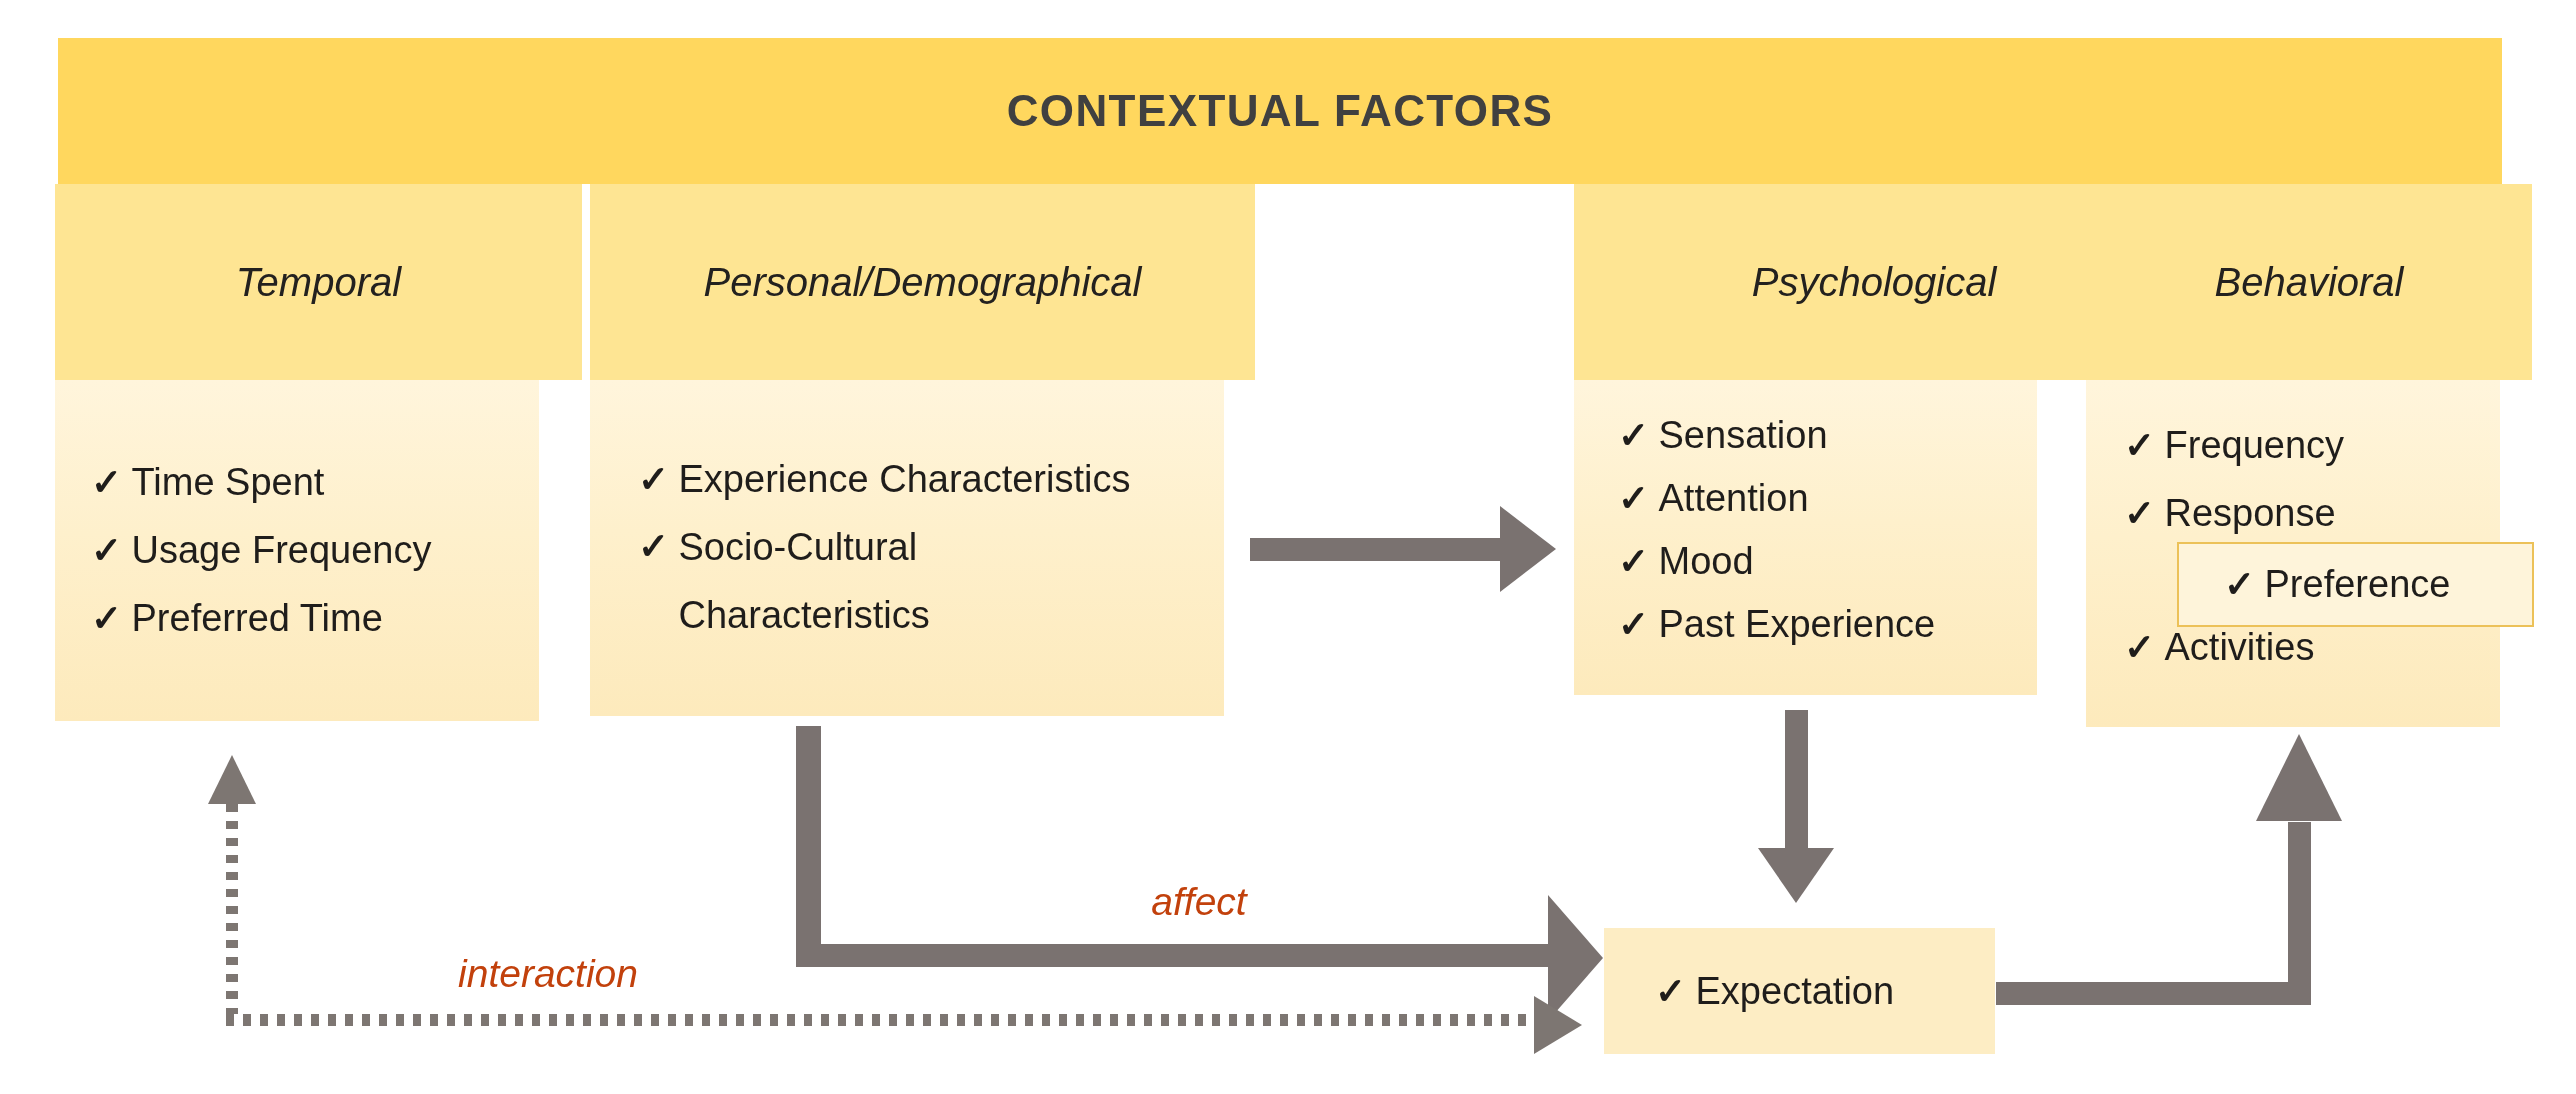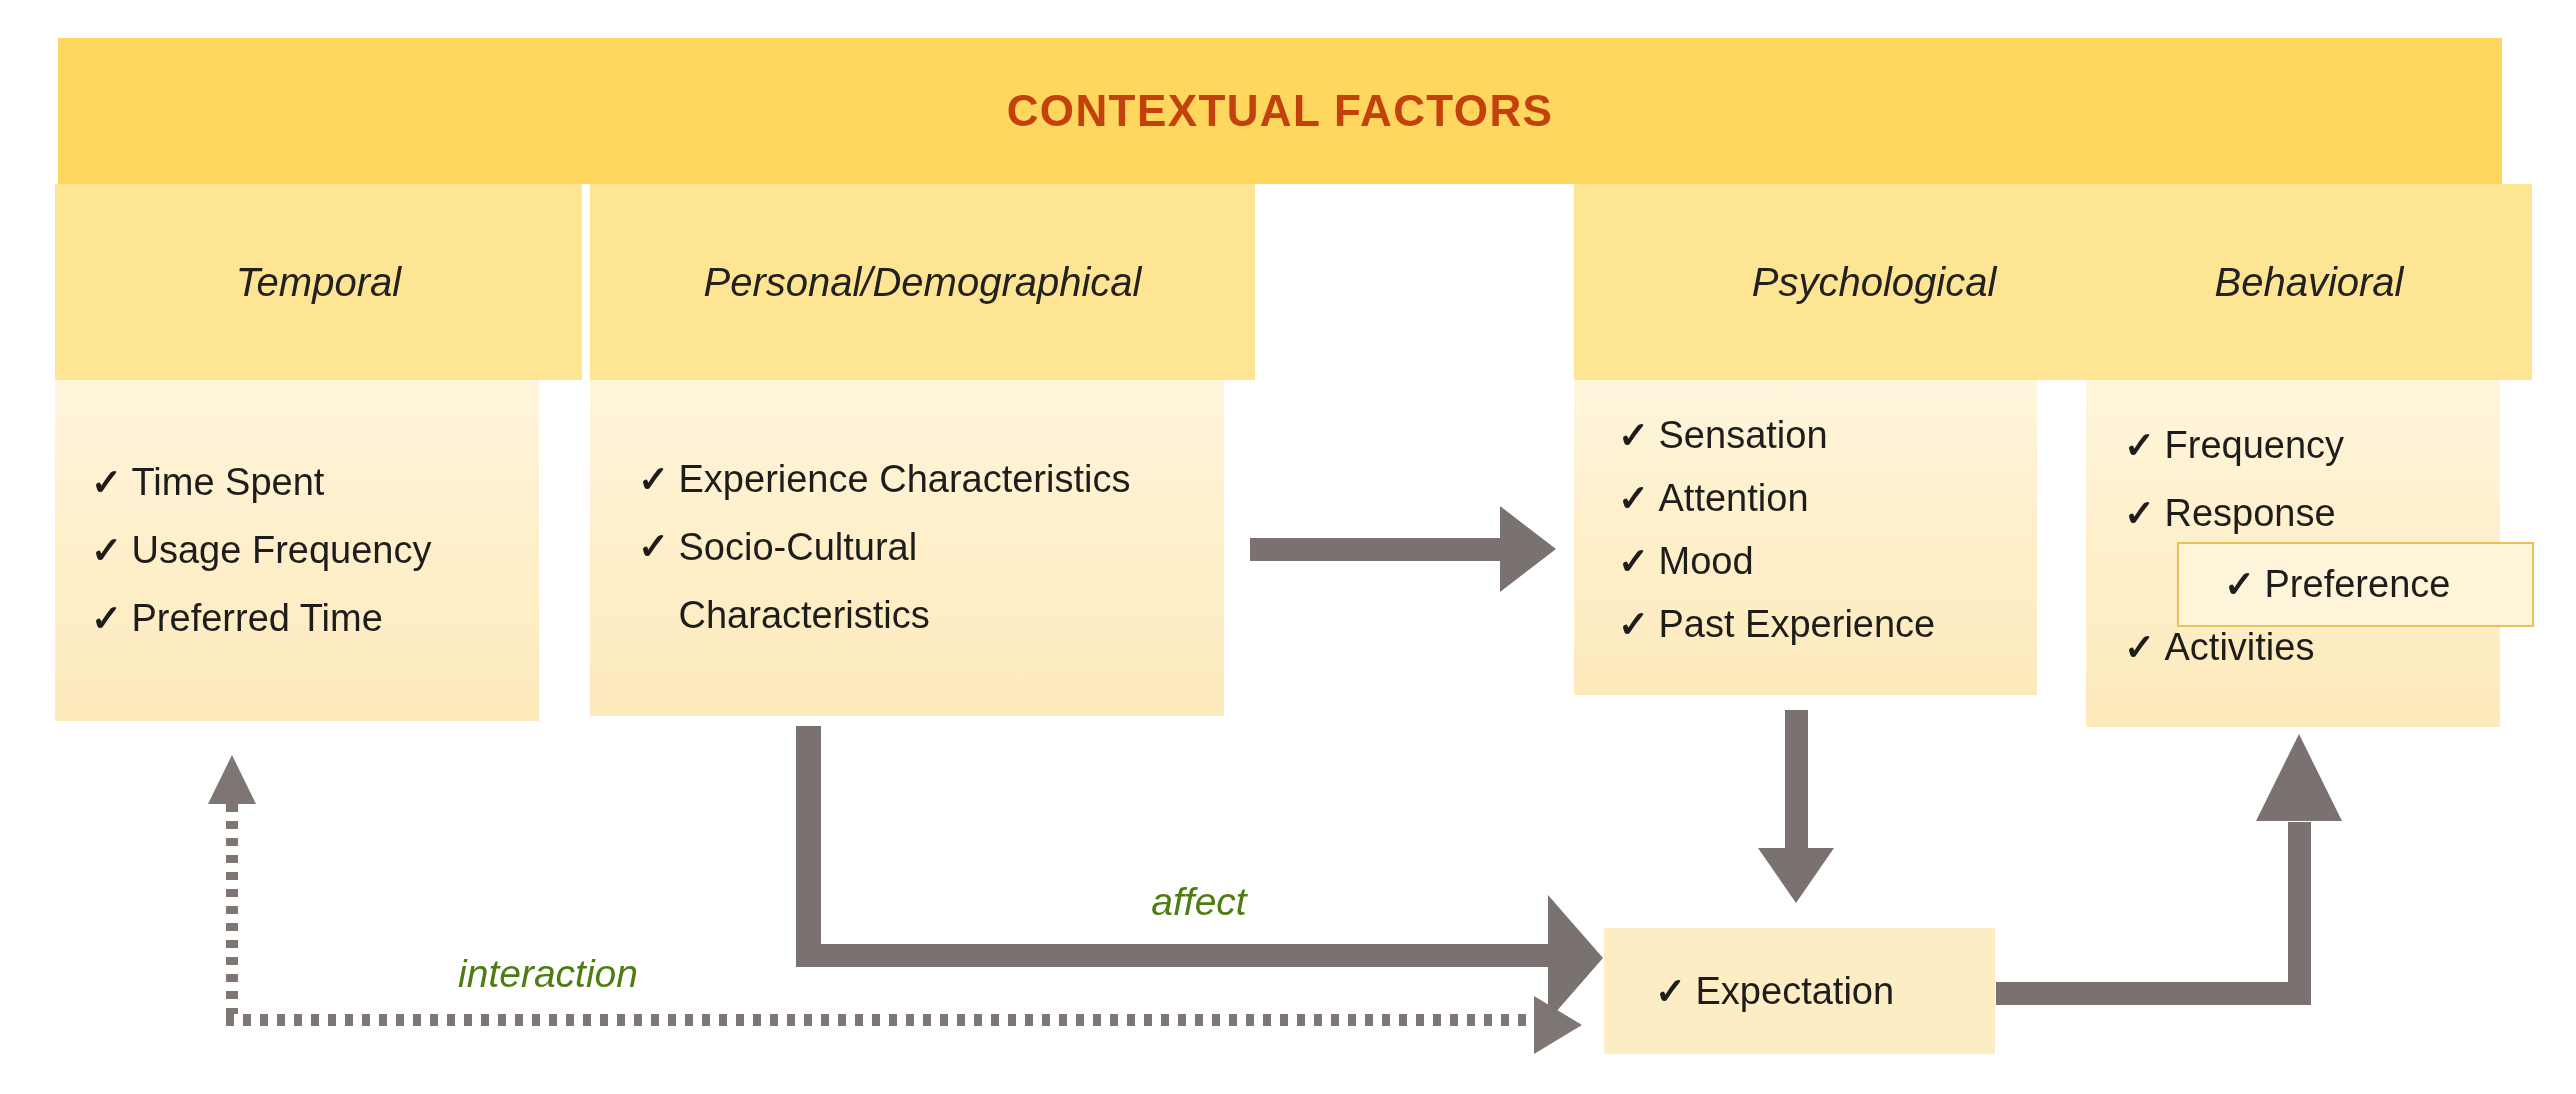--- a/index.html
+++ b/index.html
@@ -2,21 +2,21 @@
 <html style="font-size:11px"><head>
 <meta charset="utf-8">
 <style>
   html,body{margin:0;padding:0;background:#ffffff;}
   #stage{position:relative;width:2576px;height:1094px;background:#ffffff;overflow:hidden;
          font-family:"Liberation Sans",sans-serif;color:#1f1d1b;}
   .abs{position:absolute;}
   
   #title-bar{left:58px;top:38px;width:2444px;height:146px;background:#ffd75e;
              display:flex;align-items:center;justify-content:center;}
-  #title-bar .t{font-size:44px;font-weight:700;letter-spacing:1.4px;color:#c2410c;}
+  #title-bar .t{font-size:44px;font-weight:700;letter-spacing:1.4px;color:#404040;}
   
   .hdr{background:#fee593;display:flex;align-items:center;justify-content:center;top:184px;height:196px;}
   .hdr .h{font-style:italic;font-size:40px;color:#23211f;}
   #hdr-temporal{left:55px;width:527px;}
   #hdr-personal{left:590px;width:665px;}
   #hdr-psych{left:1574px;width:600px;}
   #hdr-behavioral{left:2086px;width:446px;}
   
   .body-box{top:380px;background:linear-gradient(180deg,#fff5dc 0%,#fef0cc 45%,#fdeabc 100%);}
   #body-temporal{left:55px;width:484px;height:341px;padding:68px 0 0 36px;box-sizing:border-box;}
@@ -57,21 +57,21 @@
   
   #dot-vert{left:226px;top:804px;width:12.3px;height:210px;
             background:repeating-linear-gradient(180deg,#7d7672 0 8.2px,transparent 8.2px 17px);}
   #dot-horiz{left:226px;top:1014px;width:1311px;height:12.3px;
              background:repeating-linear-gradient(90deg,#7d7672 0 8.2px,transparent 8.2px 17px);}
   #dot-up-head{left:208px;top:755px;width:0;height:0;border-bottom:49px solid #7d7672;
                border-left:24px solid transparent;border-right:24px solid transparent;}
   #dot-right-head{left:1534px;top:996px;width:0;height:0;border-left:48px solid #7d7672;
                   border-top:29px solid transparent;border-bottom:29px solid transparent;}
   
-  .edge-label{font-style:italic;font-size:39px;color:#4d7c0f;}
+  .edge-label{font-style:italic;font-size:39px;color:#c2410c;}
   #label-affect{left:1097px;top:880px;width:204px;text-align:center;}
   #label-interaction{left:422px;top:952px;width:252px;text-align:center;}
 </style>
 </head>
 <body>
 
 <div id="stage">
 
   <div id="title-bar" class="abs">
     <span class="t">CONTEXTUAL FACTORS</span>

